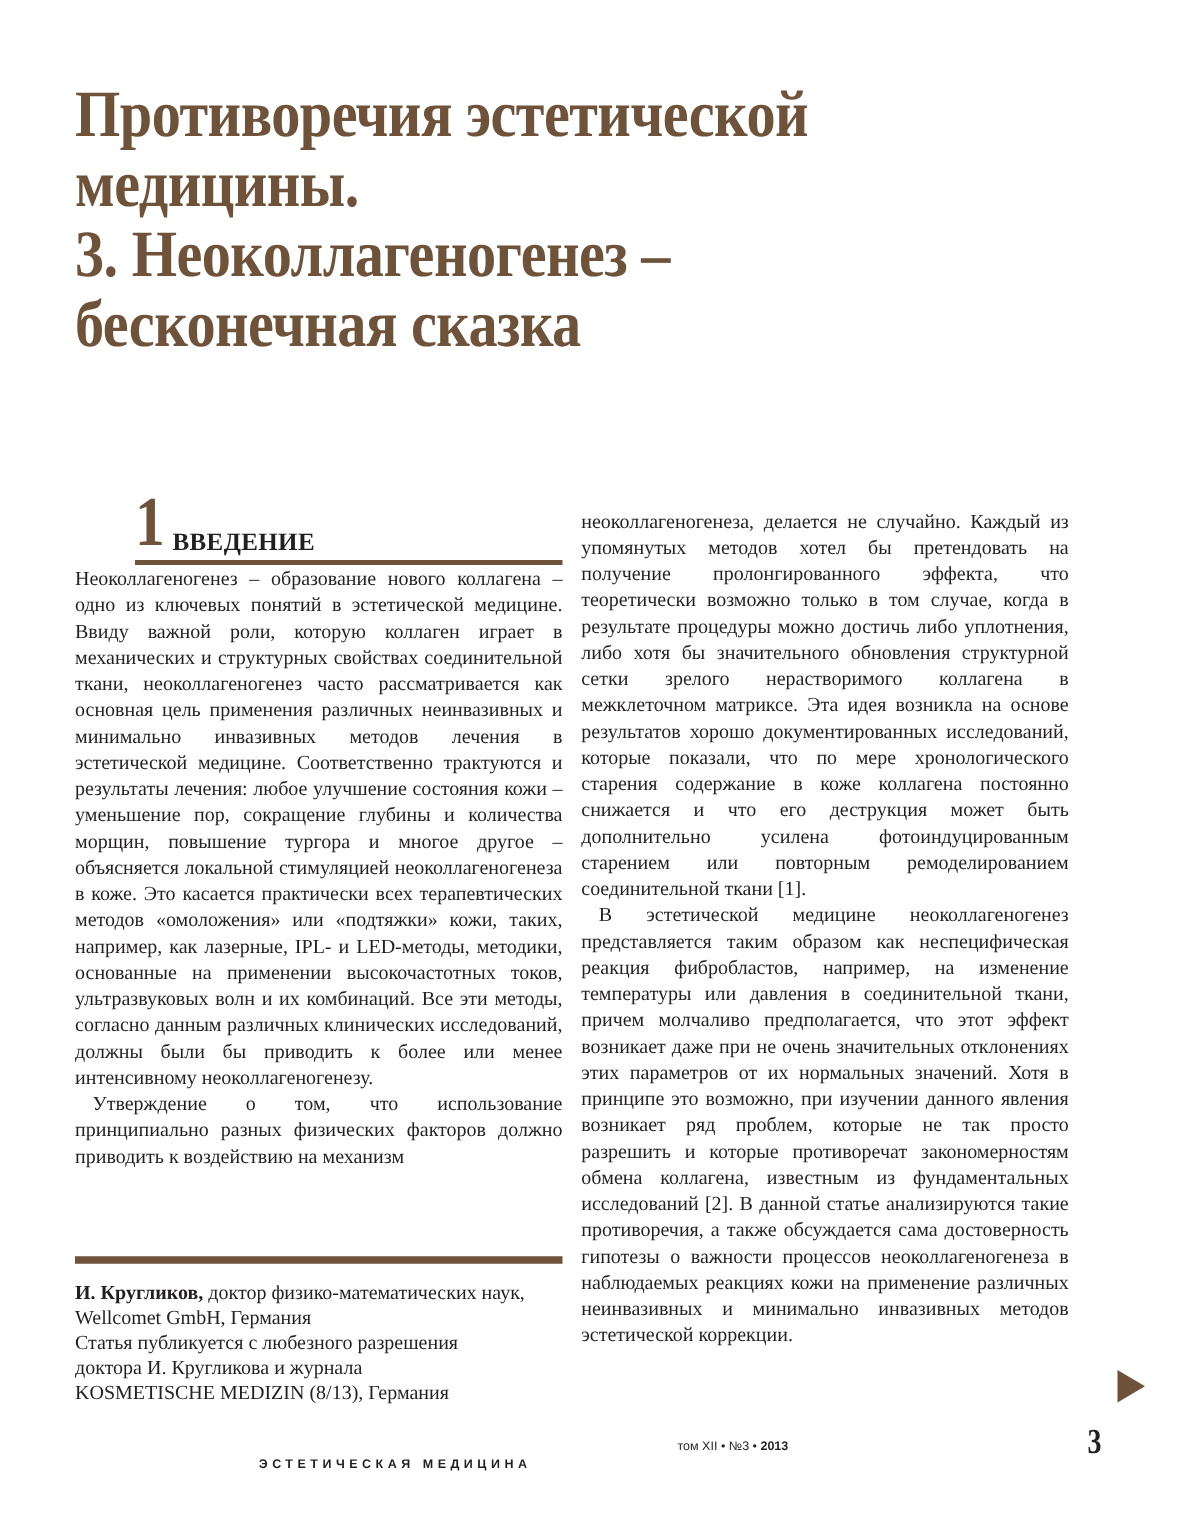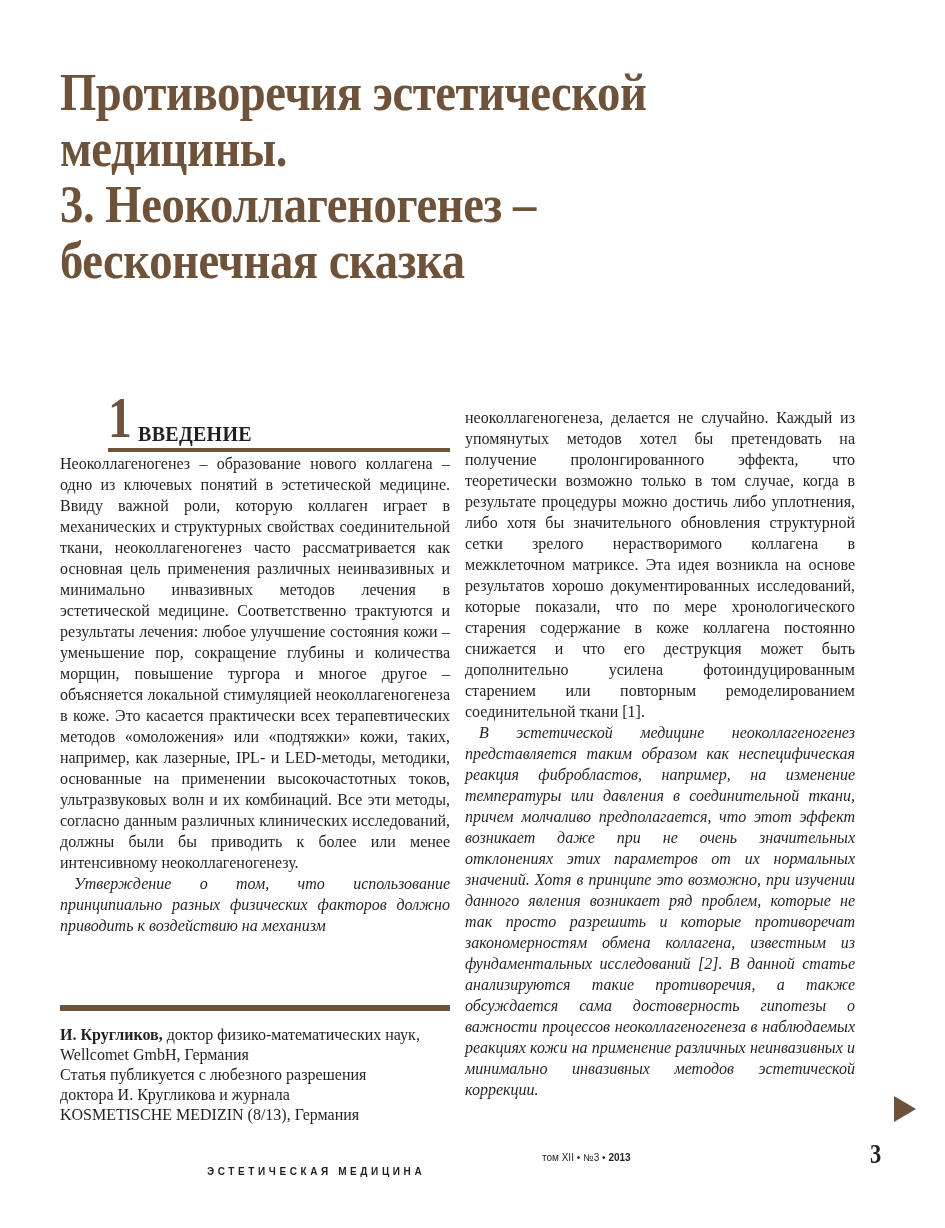--- a/index.html
+++ b/index.html
@@ -20,21 +20,21 @@
     .title div { display: block; }
     .col {
       position: absolute; width: 390px;
       font-size: 16px; line-height: 21px;
       text-align: justify;
       color: #231f20;
     }
     .col-left { left: 60px; top: 433px; margin-top: 20px; }
     .col-right { left: 465px; top: 407px; }
     .col p { margin: 0; }
-    .col p.indent { text-indent: 14px; font-style: italic; }
+    .col p.indent { text-indent: 14px; }
     .section-head {
       position: absolute; left: 108px; top: 396px; width: 342px; height: 52px;
       border-bottom: 4px solid #6e5239;
     }
     .section-num {
       position: absolute; left: 0; top: -6px;
       font-family: "Liberation Serif", serif; font-weight: bold;
       font-size: 56px; line-height: 56px; color: #6e5239;
       transform: scaleX(0.85); transform-origin: left top;
     }

